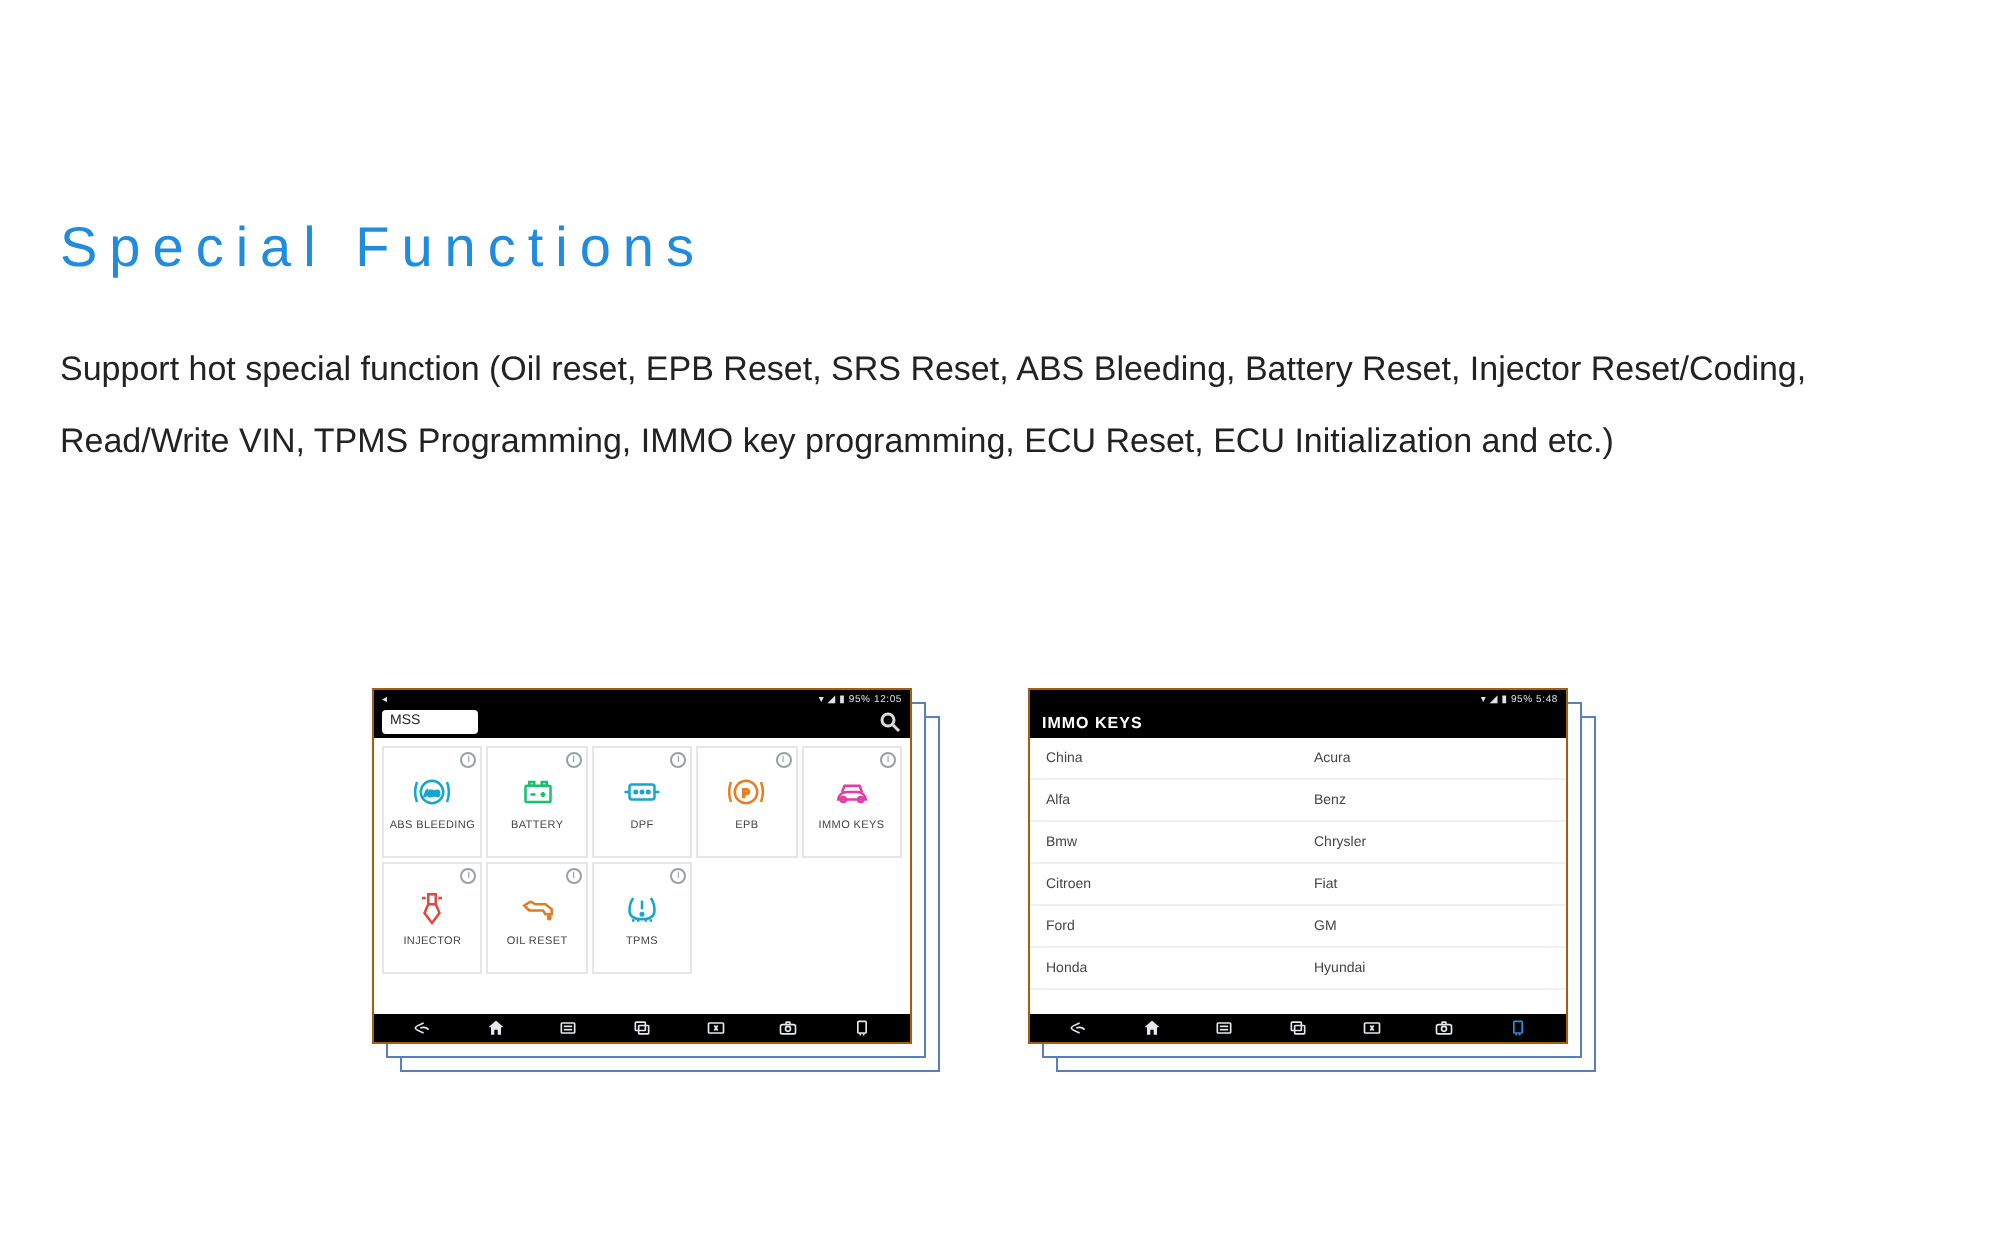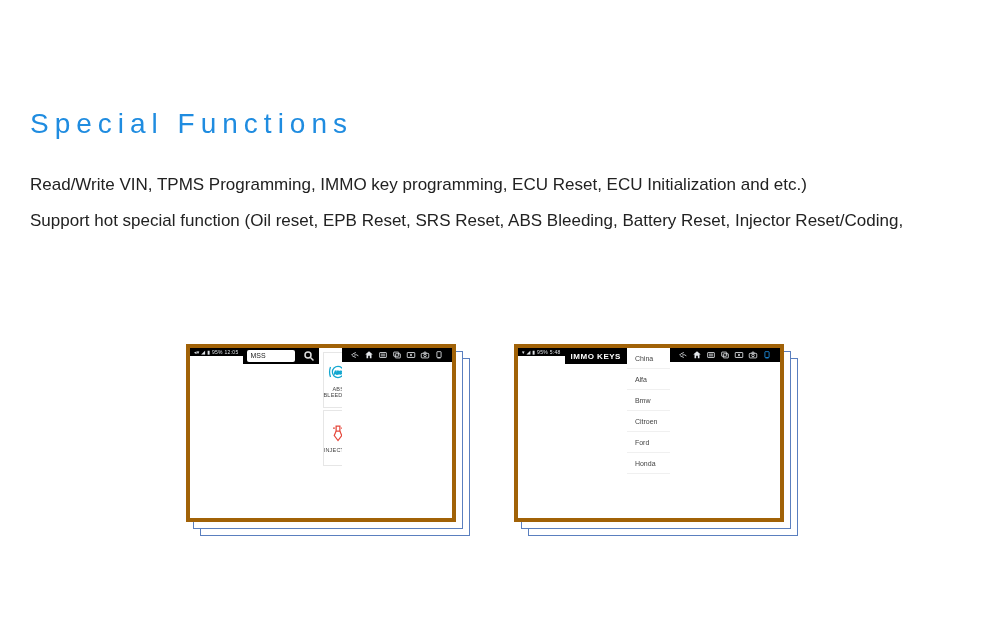--- a/index.html
+++ b/index.html
@@ -46,23 +46,23 @@
     border: 1px solid #5a7fbf;
     background: #fff;
   }
   .stack .shadow1 { transform: translate(7px, 7px); }
   .stack .shadow2 { transform: translate(14px, 14px); }
 
   .tablet {
     position: absolute;
     inset: 0;
     background: #fff;
-    border: 4px solid #a16207;
-    display: flex;
-    flex-direction: row;
+    border: 1px solid #a16207;
+    display: flex;
+    flex-direction: column;
   }
   .statusbar {
     height: 8px;
     background: #000;
     color: #dfe3e8;
     font-size: 5px;
     display: flex;
     justify-content: flex-end;
     align-items: center;
     padding: 0 4px;
@@ -182,22 +182,22 @@
 
   
   .tile .icon svg { width: 100%; height: 100%; display: block; }
 </style>
 </head>
 <body>
 
 <h1 class="page-title">Special Functions</h1>
 
 <div class="desc">
+  <p>Support hot special function (Oil reset, EPB Reset, SRS Reset, ABS Bleeding, Battery Reset, Injector Reset/Coding,</p>
   <p>Read/Write VIN, TPMS Programming, IMMO key programming, ECU Reset, ECU Initialization and etc.)</p>
-  <p>Support hot special function (Oil reset, EPB Reset, SRS Reset, ABS Bleeding, Battery Reset, Injector Reset/Coding,</p>
 </div>
 
 <div class="stack left">
   <div class="shadow2"></div>
   <div class="shadow1"></div>
   <div class="tablet">
     <div class="statusbar">
       <span>◂</span>
       <span>▾ ◢ ▮ 95% 12:05</span>
     </div>

